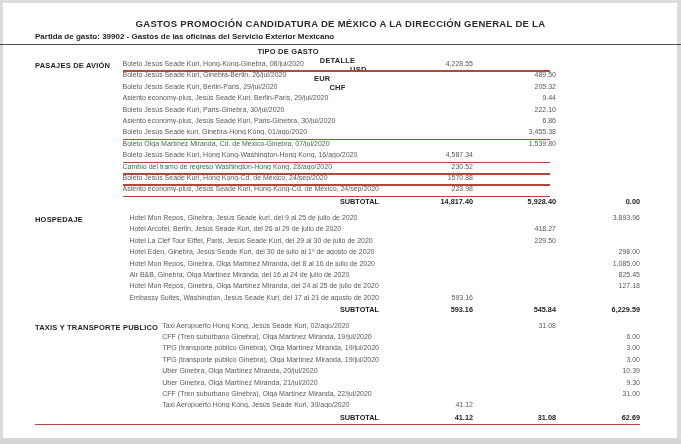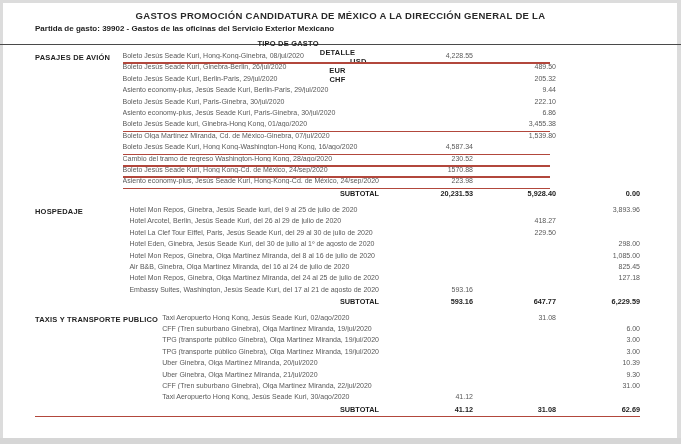--- a/index.html
+++ b/index.html
@@ -8,32 +8,32 @@
     font-family:"Liberation Sans",sans-serif;-webkit-font-smoothing:antialiased;
   }
   
   .edge{position:absolute;background:#dcdcdc;z-index:0;}
   .edge-top{top:0;left:0;right:0;height:3px;}
   .edge-left{top:0;left:0;bottom:0;width:3px;}
   .edge-right{top:0;right:0;bottom:0;width:4px;}
   .edge-bottom{left:0;right:0;bottom:0;height:6px;background:#d6d6d6;}
 
   .title{position:relative;z-index:1;text-align:center;font-weight:bold;
-    font-size:9.5px;line-height:15px;letter-spacing:.3px;color:#2a2a2a;padding-top:8px;}
+    font-size:9.5px;line-height:15px;letter-spacing:.3px;color:#2a2a2a;padding-top:16px;}
   .toprule{position:absolute;top:44px;left:0;width:100%;height:1px;background:#4a4a4a;z-index:1;}
   .partida{position:relative;z-index:1;margin:1px 41px 0 35px;font-weight:bold;
     font-size:8px;color:#1f1f1f;}
 
   .grid,.section{position:relative;z-index:1;display:flex;margin-left:35px;margin-right:41px;}
   .header-row{margin-top:6px;height:12px;align-items:center;font-weight:bold;
     font-size:7.5px;color:#1f1f1f;letter-spacing:.2px;flex-direction:column;}
   .col-tipo{width:160px;}
   .col-detalle{flex:1;}
   .col-usd{width:58px;text-align:right;}
-  .col-eur{width:47px;text-align:center;}
+  .col-eur{width:47px;}
   .col-chf{width:48px;text-align:center;}
 
   .section-label{width:160px;font-weight:bold;font-size:7.5px;color:#1f1f1f;
     line-height:11.4px;letter-spacing:.2px;}
   .rows{flex:1;}
   .row{display:flex;align-items:flex-start;height:11.4px;position:relative;
     font-size:7px;color:#595959;gap:36px;}
   .row .c-detalle{flex:1;white-space:nowrap;overflow:hidden;}
   .row .c-usd{width:58px;text-align:right;}
   .row .c-eur{width:47px;text-align:right;}
@@ -144,21 +144,21 @@
           </div>
           <div class="row">
             <div class="c-detalle">Asiento economy-plus, Jesús Seade Kuri, Hong-Kong-Cd. de México, 24/sep/2020</div>
             <div class="c-usd">223.98</div>
             <div class="c-eur"></div>
             <div class="c-chf"></div>
             <div class="redline" style="background: rgb(178, 71, 60);"></div>
           </div>
           <div class="row subtotal">
             <div class="c-detalle">SUBTOTAL</div>
-            <div class="c-usd">20,231.53</div>
+            <div class="c-usd">14,817.40</div>
             <div class="c-eur">5,928.40</div>
             <div class="c-chf">0.00</div>
           </div>
         </div>
       </div>
       <div class="section" style="margin-top: 6px;">
         <div class="section-label">HOSPEDAJE</div>
         <div class="rows">
           <div class="row">
             <div class="c-detalle">Hotel Mon Repos, Ginebra, Jesús Seade kuri, del 9 al 25 de julio de 2020</div>
@@ -204,21 +204,21 @@
           </div>
           <div class="row">
             <div class="c-detalle">Embassy Suites, Washington, Jesús Seade Kuri, del 17 al 21 de agosto de 2020</div>
             <div class="c-usd">593.16</div>
             <div class="c-eur"></div>
             <div class="c-chf"></div>
           </div>
           <div class="row subtotal">
             <div class="c-detalle">SUBTOTAL</div>
             <div class="c-usd">593.16</div>
-            <div class="c-eur">647.77</div>
+            <div class="c-eur">545.84</div>
             <div class="c-chf">6,229.59</div>
           </div>
         </div>
       </div>
       <div class="section last" style="margin-top: 5px; border-bottom: 1.6px solid rgb(178, 71, 60);">
         <div class="section-label">TAXIS Y TRANSPORTE PUBLICO</div>
         <div class="rows">
           <div class="row">
             <div class="c-detalle">Taxi Aeropuerto Hong Kong, Jesús Seade Kuri, 02/ago/2020</div>
             <div class="c-usd"></div>

